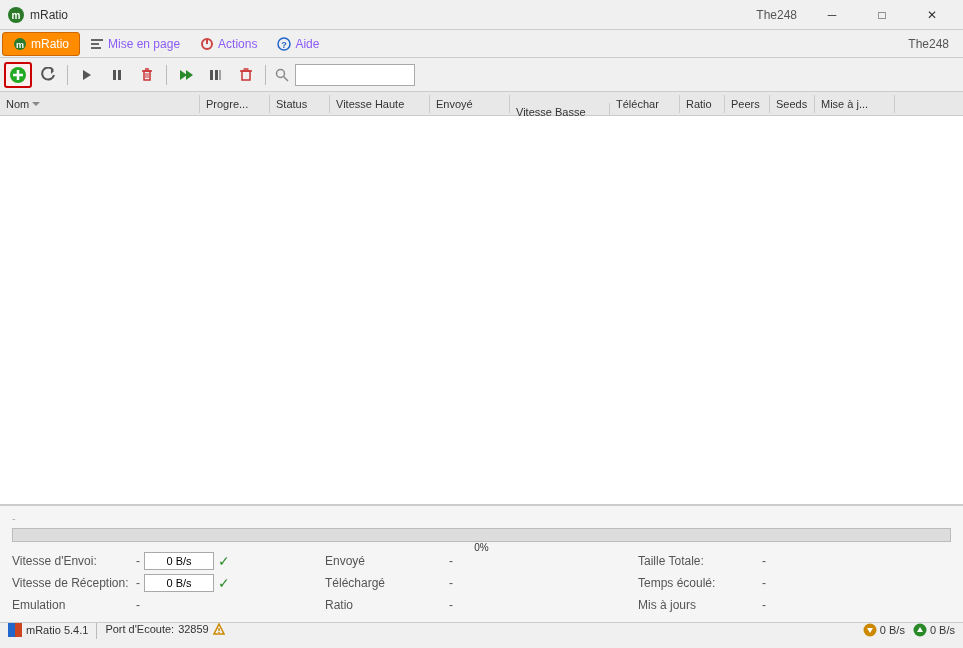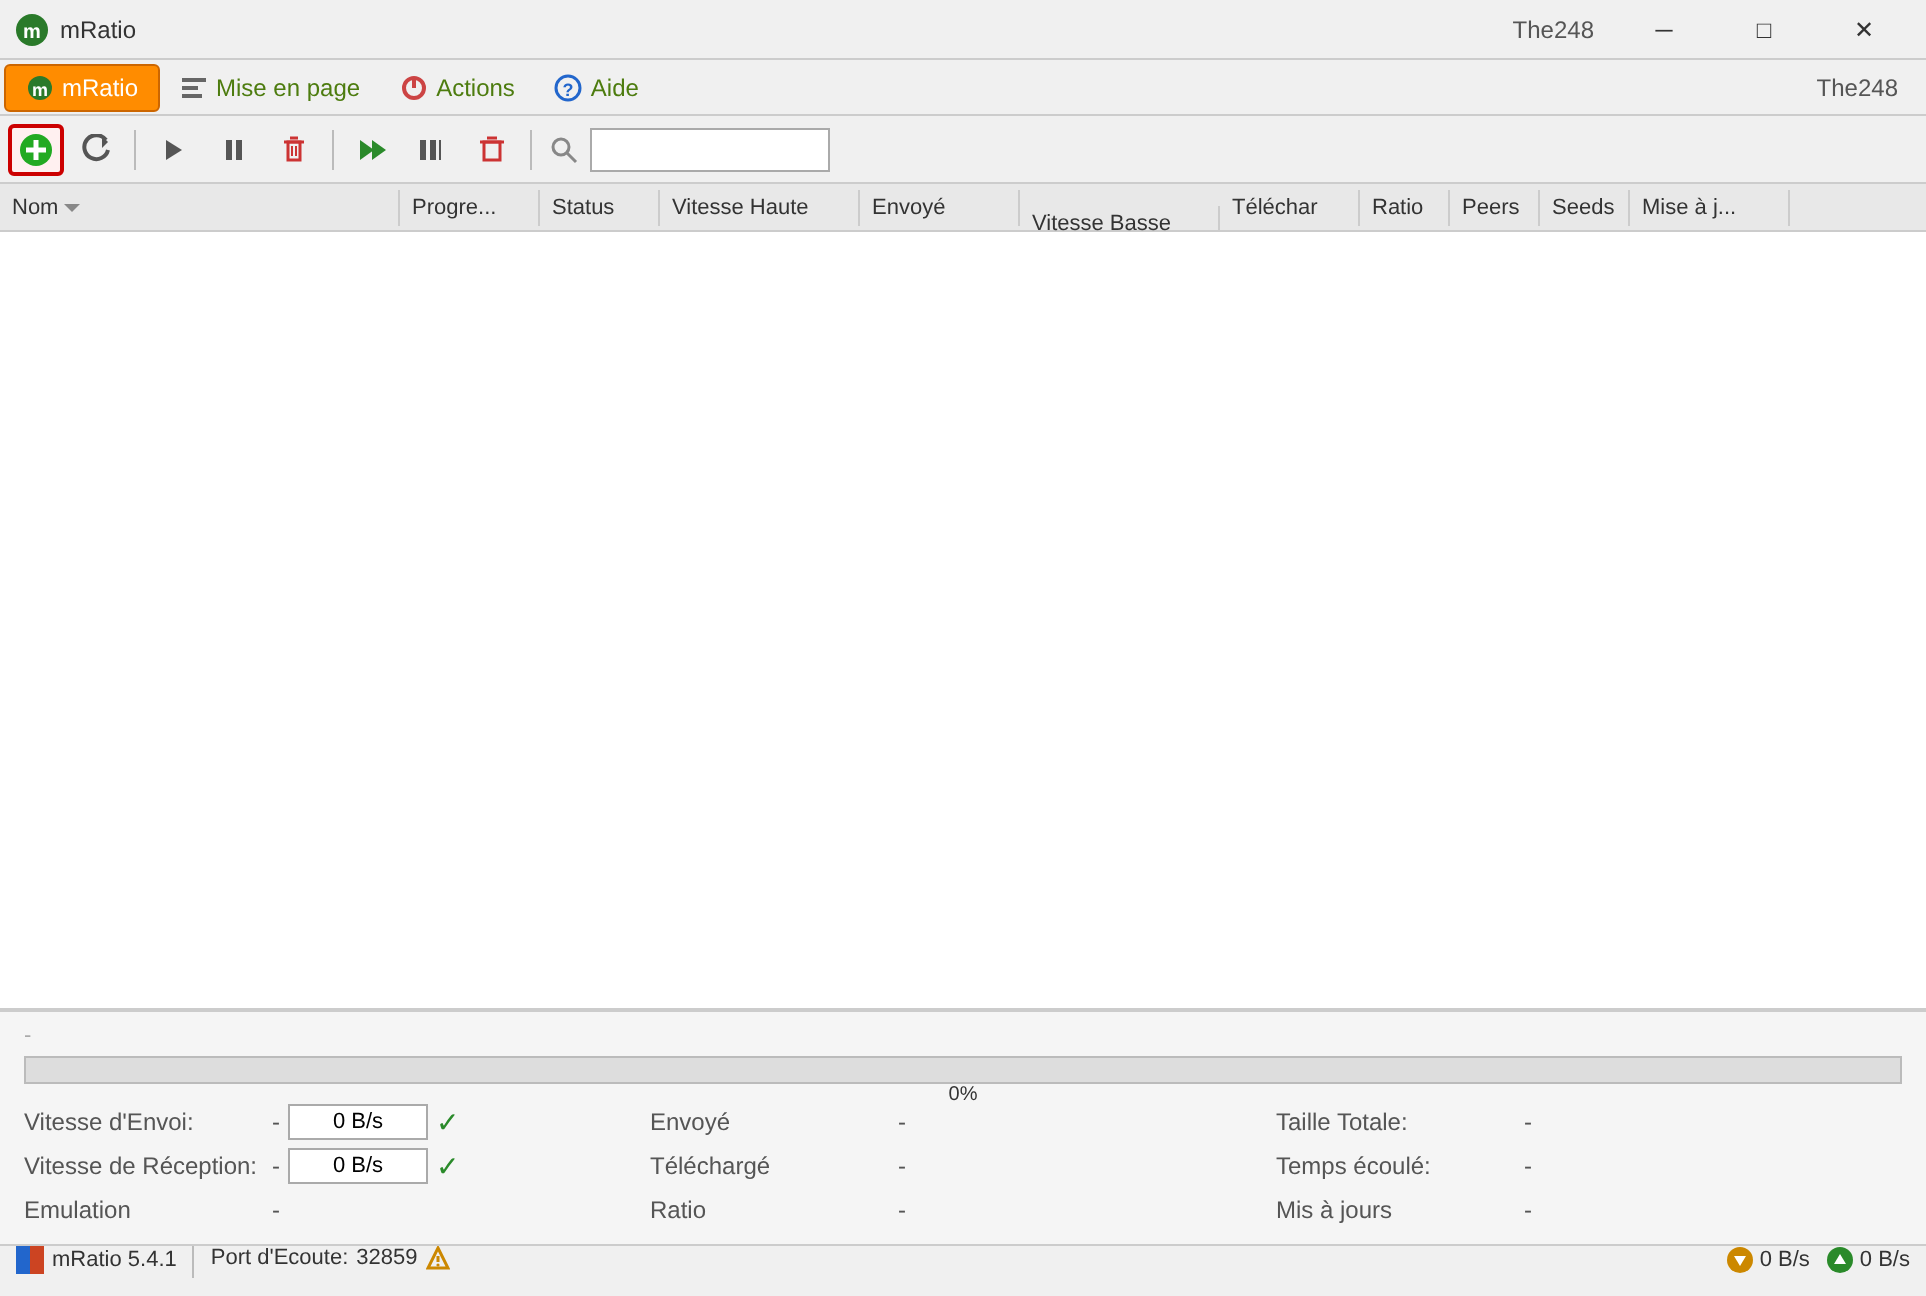--- a/index.html
+++ b/index.html
@@ -68,21 +68,21 @@
       align-items: center;
       border-bottom: 1px solid #ccc;
       flex-shrink: 0;
       padding: 0 2px;
     }
     .menu-item {
       padding: 4px 10px;
       cursor: pointer;
       border-radius: 3px;
       font-size: 12px;
-      color: #4d7c0f;
+      color: #8b5cf6;
       display: flex;
       align-items: center;
       gap: 4px;
     }
     .menu-item.active {
       background: #ff8c00;
       color: white;
       border: 1px solid #cc6600;
     }
     .menu-separator { flex: 1; }

